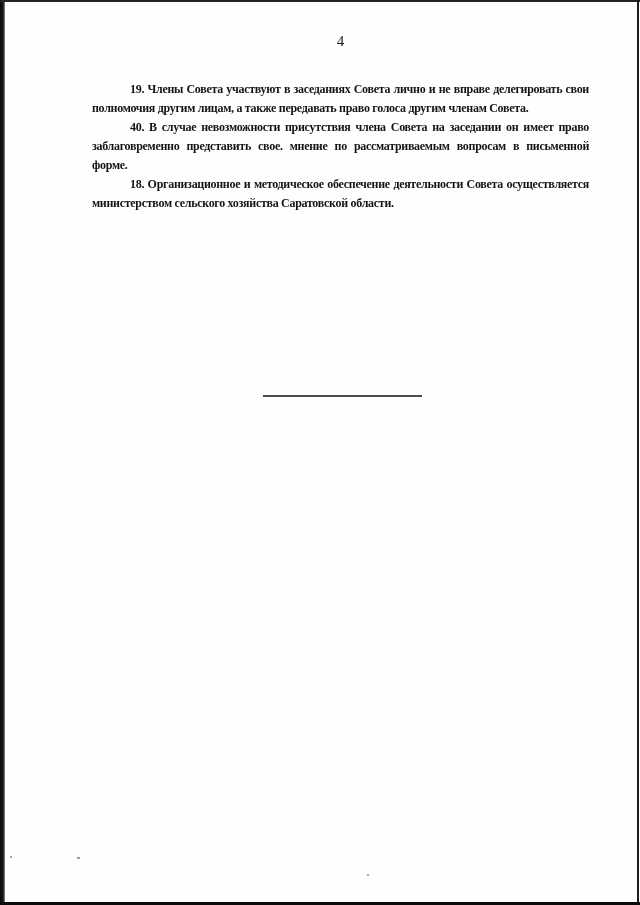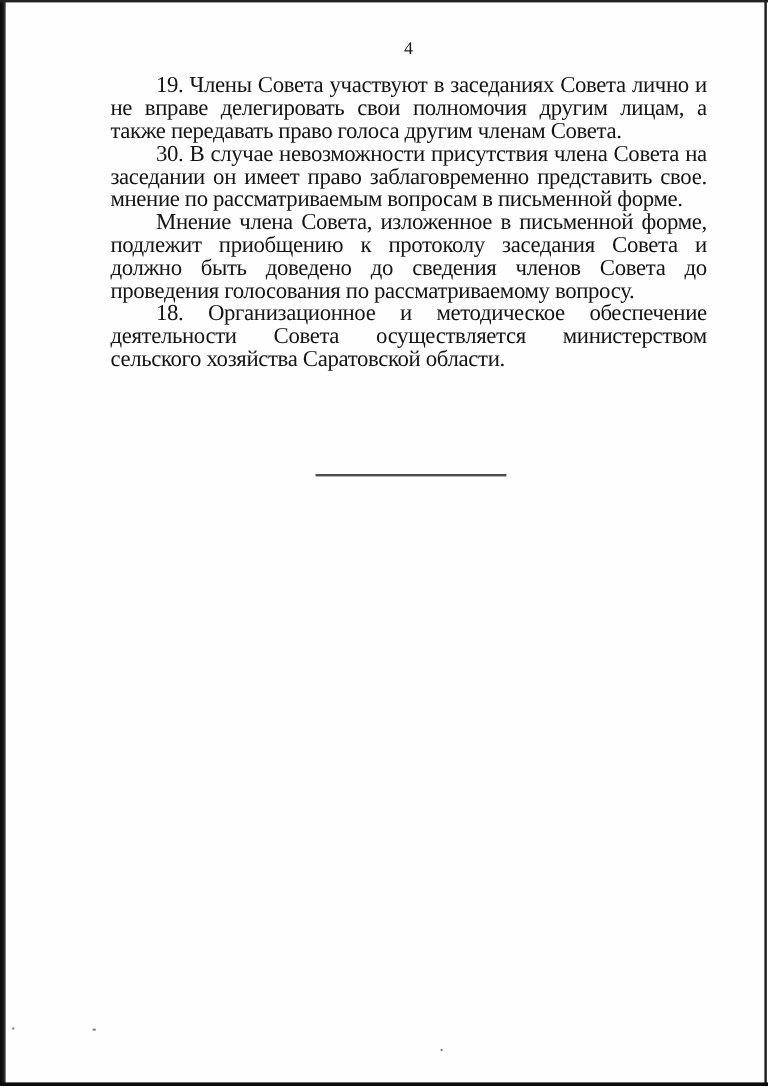--- a/index.html
+++ b/index.html
@@ -38,27 +38,28 @@
     position: absolute;
     top: 33px;
     left: 92px;
     width: 497px;
     text-align: center;
     font-size: 15px;
     color: #1a1a1a;
   }
   .doc-body {
     position: absolute;
-    top: 62px;
+    top: 80px;
     left: 92px;
     width: 497px;
-    font-size: 19px;
+    font-size: 12px;
     line-height: 19px;
     letter-spacing: -0.3px;
     text-align: justify;
+    font-weight: bold;
   }
   .para {
     margin: 0;
     text-indent: 38px;
   }
   .separator-rule {
     position: absolute;
     left: 263px;
     top: 395px;
     width: 159px;
@@ -83,22 +84,21 @@
 
   <div class="edge edge-left"></div>
   <div class="edge edge-top"></div>
   <div class="edge edge-right"></div>
   <div class="edge edge-bottom"></div>
 
   <div class="page-number">4</div>
 
   <div class="doc-body">
       <p class="para">19. Члены Совета участвуют в заседаниях Совета лично и не вправе делегировать свои полномочия другим лицам, а также передавать право голоса другим членам Совета.</p>
-      <p class="para">30. В случае невозможности присутствия члена Совета на заседании он имеет право заблаговременно представить свое. мнение по рассматриваемым вопросам в письменной форме.</p>
-      <p class="para">Мнение члена Совета, изложенное в письменной форме, подлежит приобщению к протоколу заседания Совета и должно быть доведено до сведения членов Совета до проведения голосования по рассматриваемому вопросу.</p>
+      <p class="para">40. В случае невозможности присутствия члена Совета на заседании он имеет право заблаговременно представить свое. мнение по рассматриваемым вопросам в письменной форме.</p>
       <p class="para">18. Организационное и методическое обеспечение деятельности Совета осуществляется министерством сельского хозяйства Саратовской области.</p>
     </div>
 
   <div class="separator-rule"></div>
 
   <div class="speck speck-1"></div>
   <div class="speck speck-2"></div>
   <div class="speck speck-3"></div>
 
 </div>

